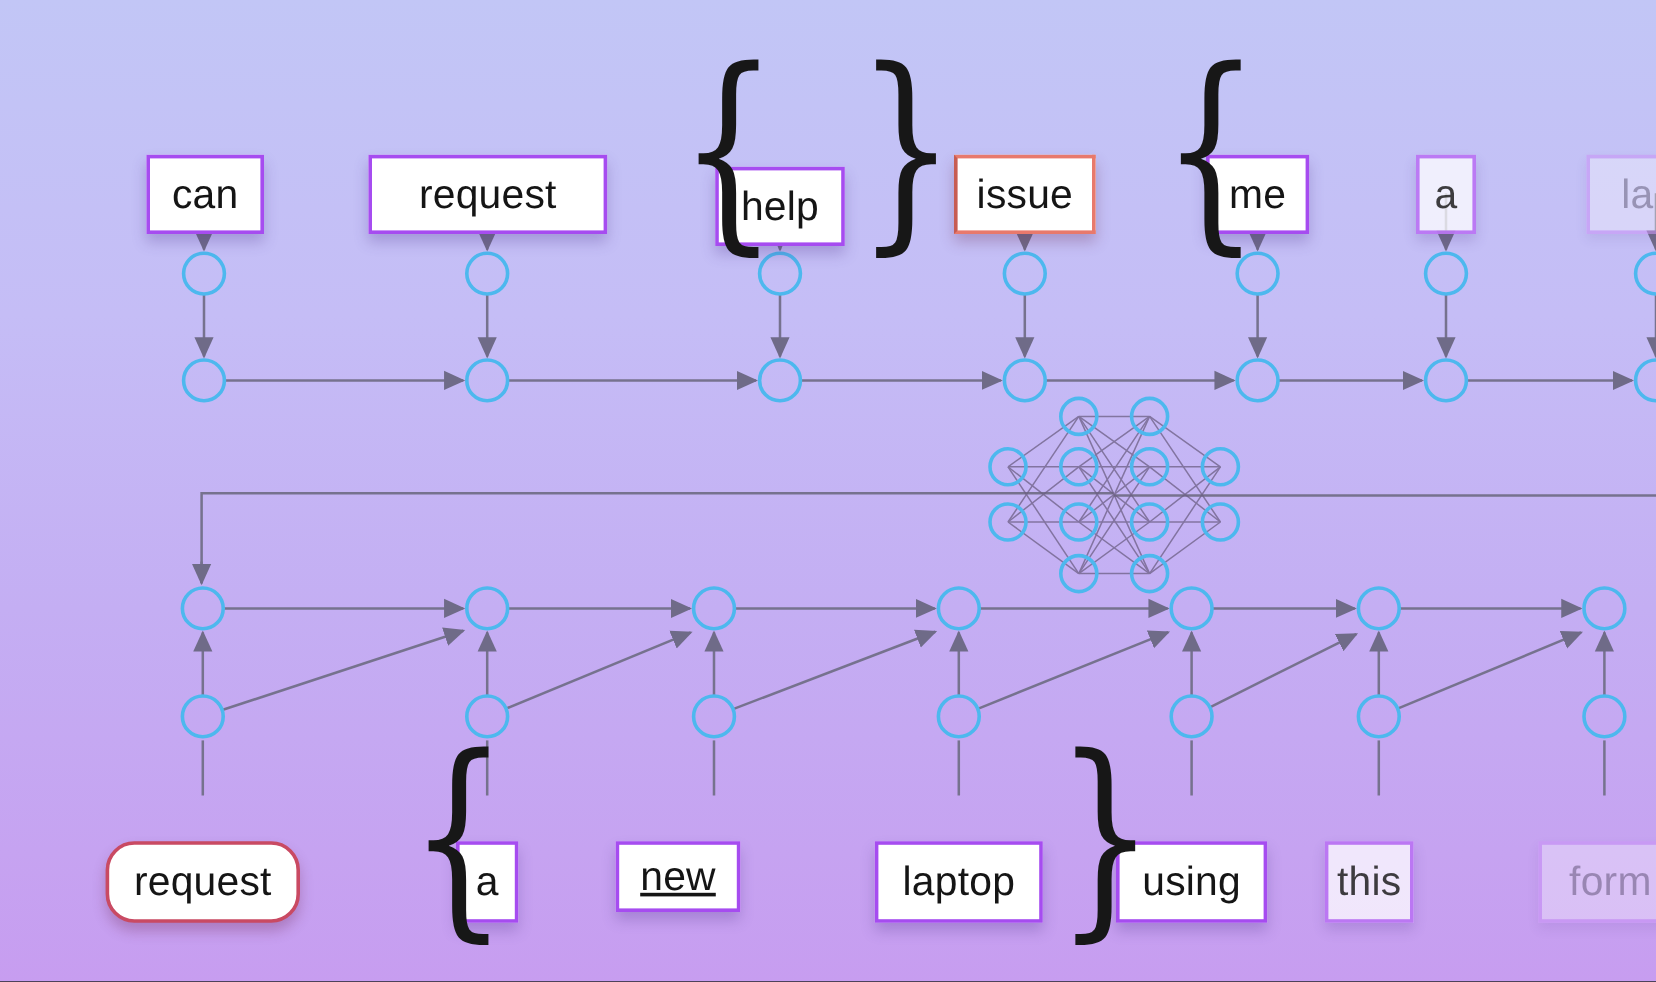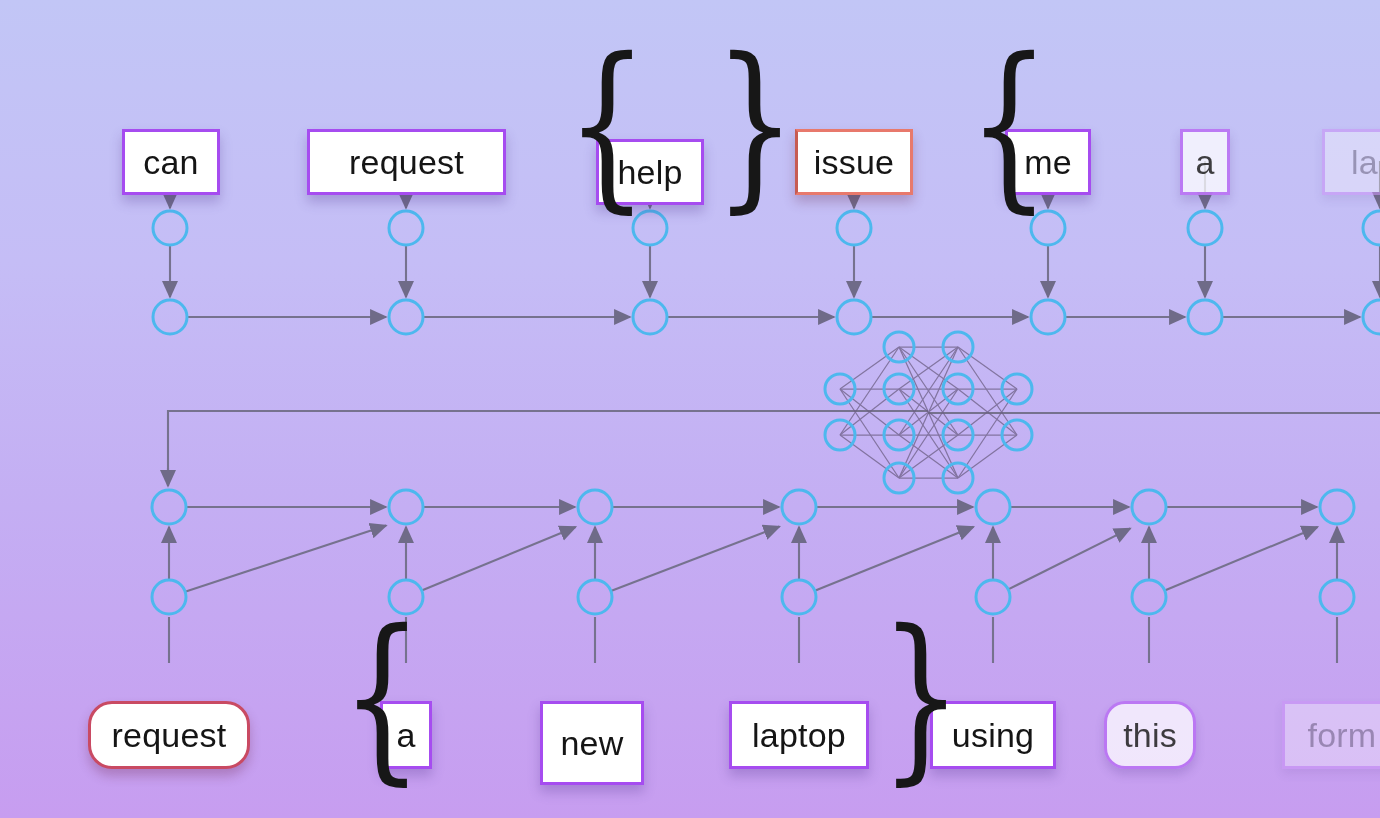--- a/index.html
+++ b/index.html
@@ -234,30 +234,30 @@
       </div>
       <div class="token-box fade-2" style="left: 1322px; top: 93px; width: 104px; height: 66px;">
         <span>lap</span>
       </div>
       <div class="token-box accent-crimson" style="left: 88px; top: 665px; width: 162px; height: 68px;">
         <span>request</span>
       </div>
       <div class="token-box" style="left: 380px; top: 665px; width: 52px; height: 68px;">
         <span>a</span>
       </div>
-      <div class="token-box" style="left: 540px; top: 665px; width: 104px; height: 84px;">
+      <div class="token-box" style="left: 513px; top: 665px; width: 104px; height: 59px; text-decoration: underline;">
         <span>new</span>
       </div>
       <div class="token-box" style="left: 729px; top: 665px; width: 140px; height: 68px; text-align: center;">
         <span>laptop</span>
       </div>
       <div class="token-box" style="left: 930px; top: 665px; width: 126px; height: 68px;">
         <span>using</span>
       </div>
-      <div class="token-box fade-1" style="left: 1104px; top: 665px; width: 92px; height: 68px; border-radius: 21px;">
+      <div class="token-box fade-1" style="left: 1104px; top: 665px; width: 74px; height: 68px;">
         <span>this</span>
       </div>
       <div class="token-box fade-2" style="left: 1282px; top: 665px; width: 120px; height: 68px;">
         <span>form</span>
       </div>
     </div>
   <div id="braces">
       <div class="brace" style="left: 566px; top: 45px; height: 160px; font-size: 179.2px; line-height: 160px; transform: scaleX(0.72); transform-origin: left center;">{</div>
       <div class="brace" style="left: 714px; top: 45px; height: 160px; font-size: 179.2px; line-height: 160px; transform: scaleX(0.72); transform-origin: left center;">}</div>
       <div class="brace" style="left: 968px; top: 45px; height: 160px; font-size: 179.2px; line-height: 160px; transform: scaleX(0.72); transform-origin: left center;">{</div>

